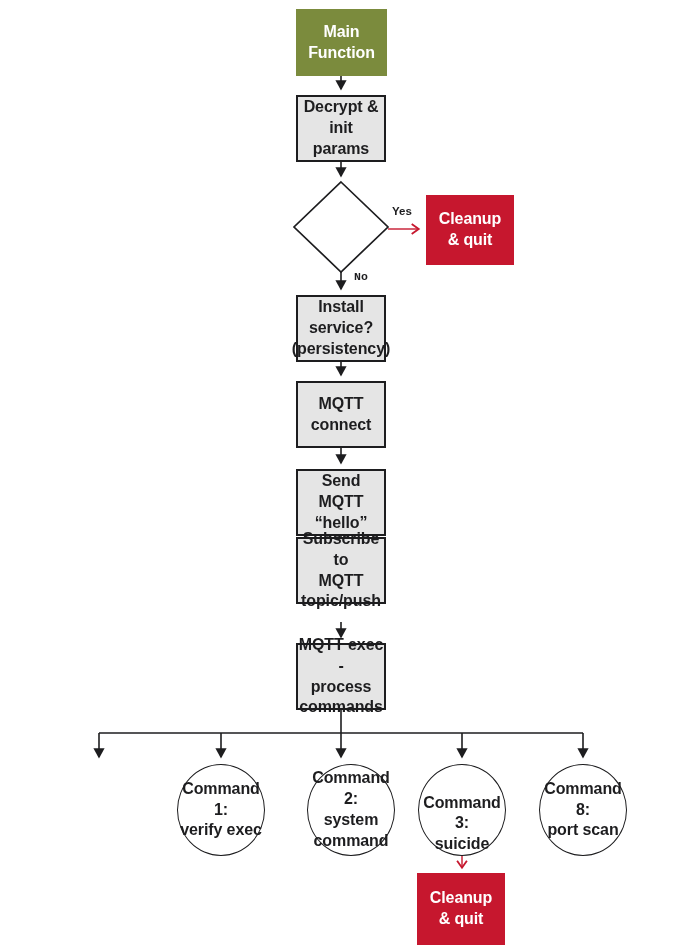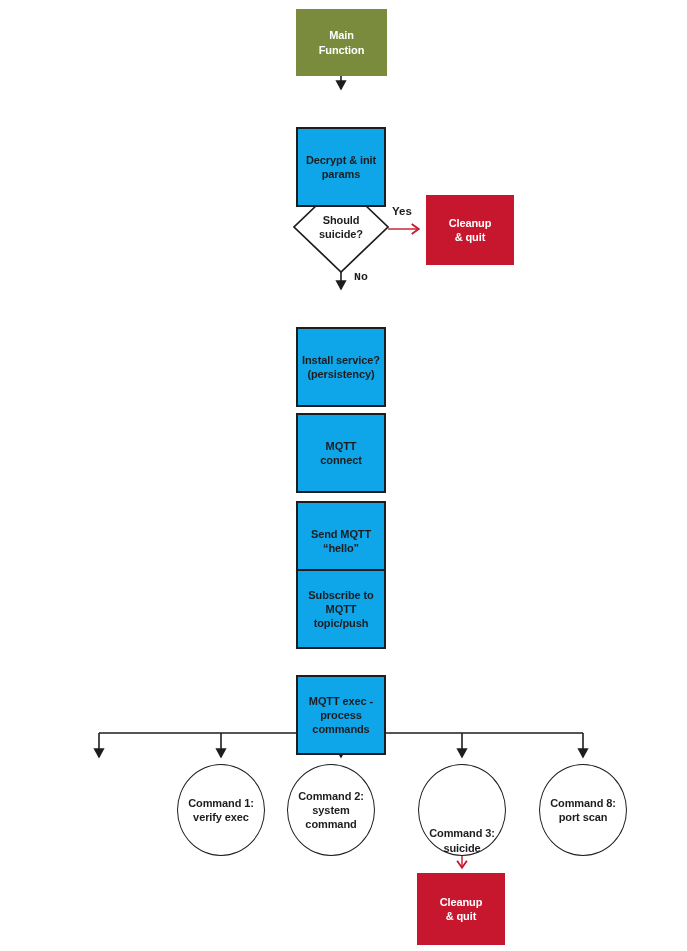--- a/index.html
+++ b/index.html
@@ -18,27 +18,27 @@
   }
   .connectors{position:absolute;left:0;top:0;z-index:1;}
   .connectors .edge{stroke:var(--ink);stroke-width:1.6;fill:none;}
   .connectors .edge-red{stroke:var(--red);stroke-width:1.4;fill:none;}
   .connectors .diamond-shape{fill:#ffffff;stroke:var(--ink);stroke-width:1.7;}
 
   .node{
     position:absolute;z-index:2;
     display:flex;align-items:center;justify-content:center;
     text-align:center;
-    font-weight:bold;font-size:11px;line-height:1.3;
+    font-weight:bold;font-size:16px;line-height:1.3;
     letter-spacing:-0.1px;
     color:var(--ink);
     white-space:pre-line;
     box-sizing:border-box;
   }
-  .rect{background:#0ea5e9;border:2px solid var(--ink);width:90px;height:80px;margin-top:32px;}
+  .rect{background:#e5e5e5;border:2px solid var(--ink);width:90px;height:67px;}
   .start{background:var(--green);border:none;color:#fff;width:91px;height:67px;}
   .terminal{background:var(--red);border:none;color:#fff;}
   .circle{background:#fff;border:1.6px solid var(--ink);border-radius:50%;width:88px;height:92px;}
   .diamond-label{width:100px;height:50px;background:transparent;z-index:3;}
   .edge-label{
     position:absolute;z-index:3;
     font-weight:bold;font-size:11.5px;color:var(--ink);
   }
 </style>
 </head>
@@ -81,24 +81,20 @@
   <div class="node start" style="left:296px;top:9px;">
     <span>Main
 Function</span>
   </div>
 
   <div class="node rect" style="left:296px;top:95px;">
     <span>Decrypt &amp; init
 params</span>
   </div>
 
-  <div class="node diamond-label" style="left:291px;top:202px;">
-    <span>Should
-suicide?</span>
-  </div>
 
   <div class="edge-label" style="left:392px;top:205px;">Yes</div>
   <div class="edge-label" style="left:354px;top:270px;font-family:Liberation Mono, monospace;">No</div>
 
   <div class="node terminal" style="left:426px;top:195px;width:88px;height:70px;">
     <span>Cleanup
 &amp; quit</span>
   </div>
 
   <div class="node rect" style="left:296px;top:295px;">
@@ -125,21 +121,21 @@
   <div class="node rect" style="left:296px;top:643px;">
     <span>MQTT exec -
 process
 commands</span>
   </div>
 
   <div class="node circle" style="left:177px;top:764px;">
     <span>Command 1:
 verify exec</span>
   </div>
-  <div class="node circle" style="left:287px;top:764px;">
+  <div class="node circle" style="left:307px;top:764px;">
     <span>Command 2:
 system
 command</span>
   </div>
   <div class="node circle" style="left:418px;top:764px;align-items:flex-end;">
     <span>Command 3:
 suicide</span>
   </div>
   <div class="node circle" style="left:539px;top:764px;">
     <span>Command 8:

